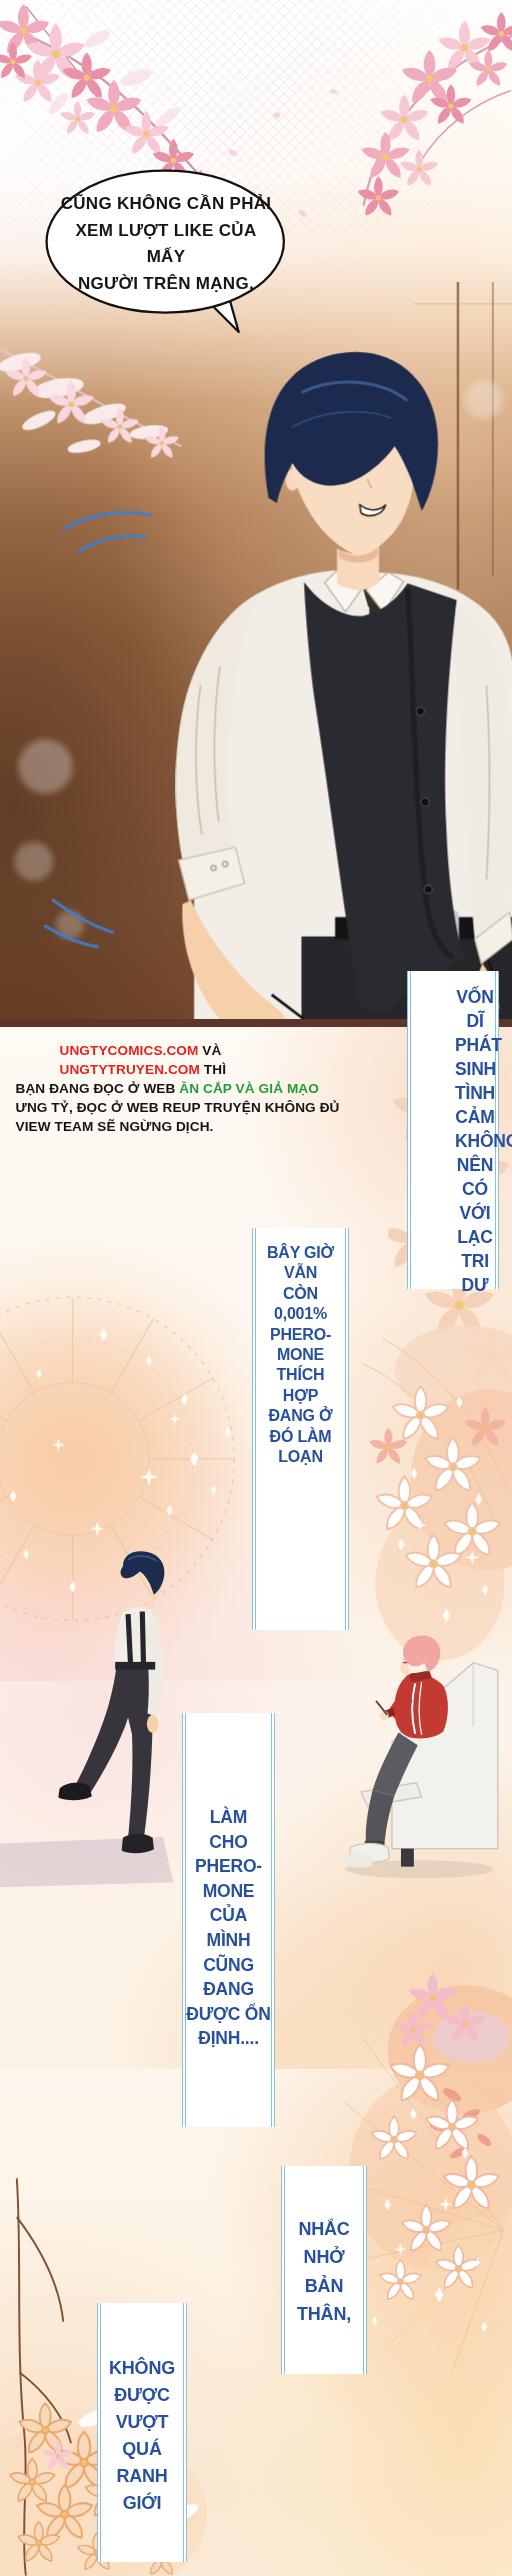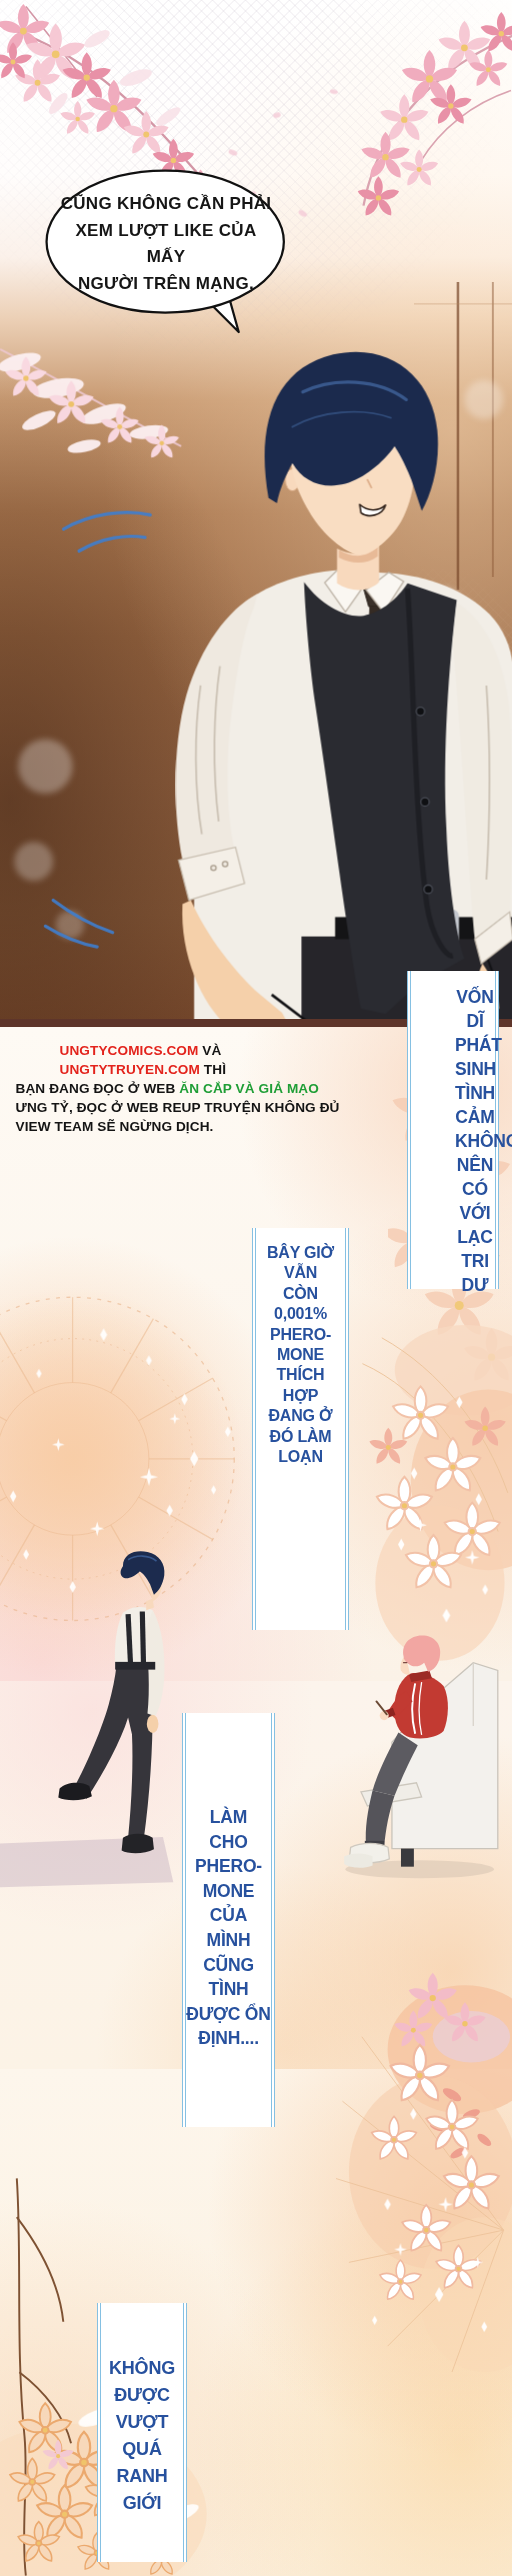--- a/index.html
+++ b/index.html
@@ -364,23 +364,27 @@
 ĐANG Ở
 ĐÓ LÀM
 LOẠN</div>
   <div id="col-lam-cho" class="vcol">LÀM
 CHO
 PHERO-
 MONE
 CỦA
 MÌNH
 CŨNG
-TÌNH
+ĐANG
 ĐƯỢC ỔN
 ĐỊNH....</div>
+  <div id="col-nhac-nho" class="vcol">NHẮC
+NHỞ
+BẢN
+THÂN,</div>
   <div id="col-khong-duoc" class="vcol">KHÔNG
 ĐƯỢC
 VƯỢT
 QUÁ
 RANH
 GIỚI</div>
 
   <div id="sec3" class="abs"></div>
 
   <svg class="abs z2" style="left:0;top:1829px;" width="194" height="65" viewBox="0 0 300 100">

